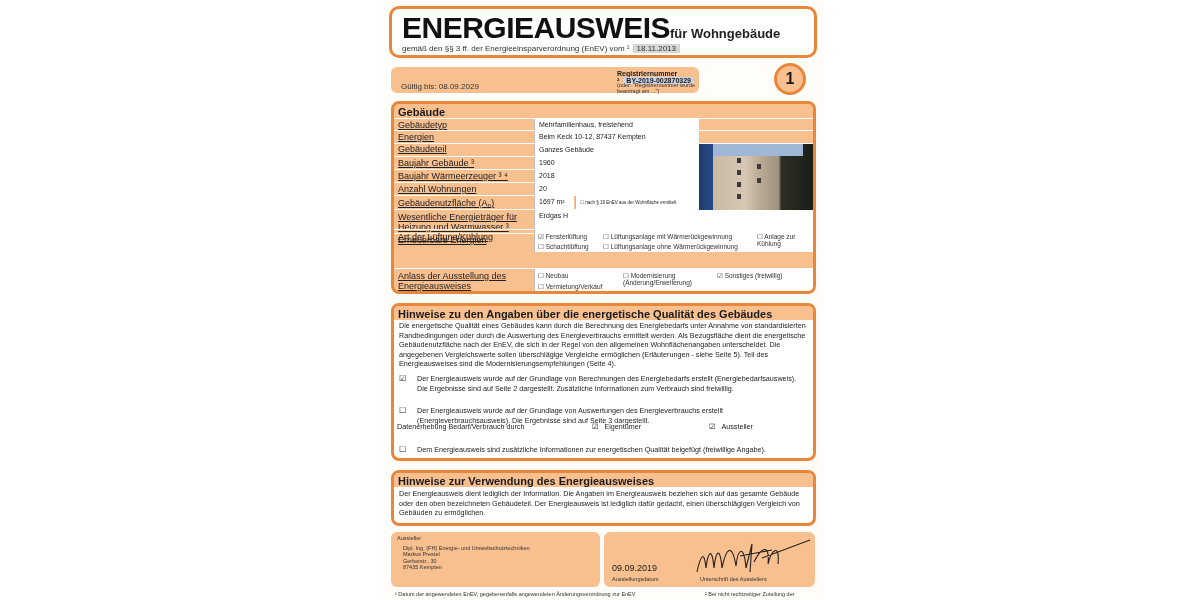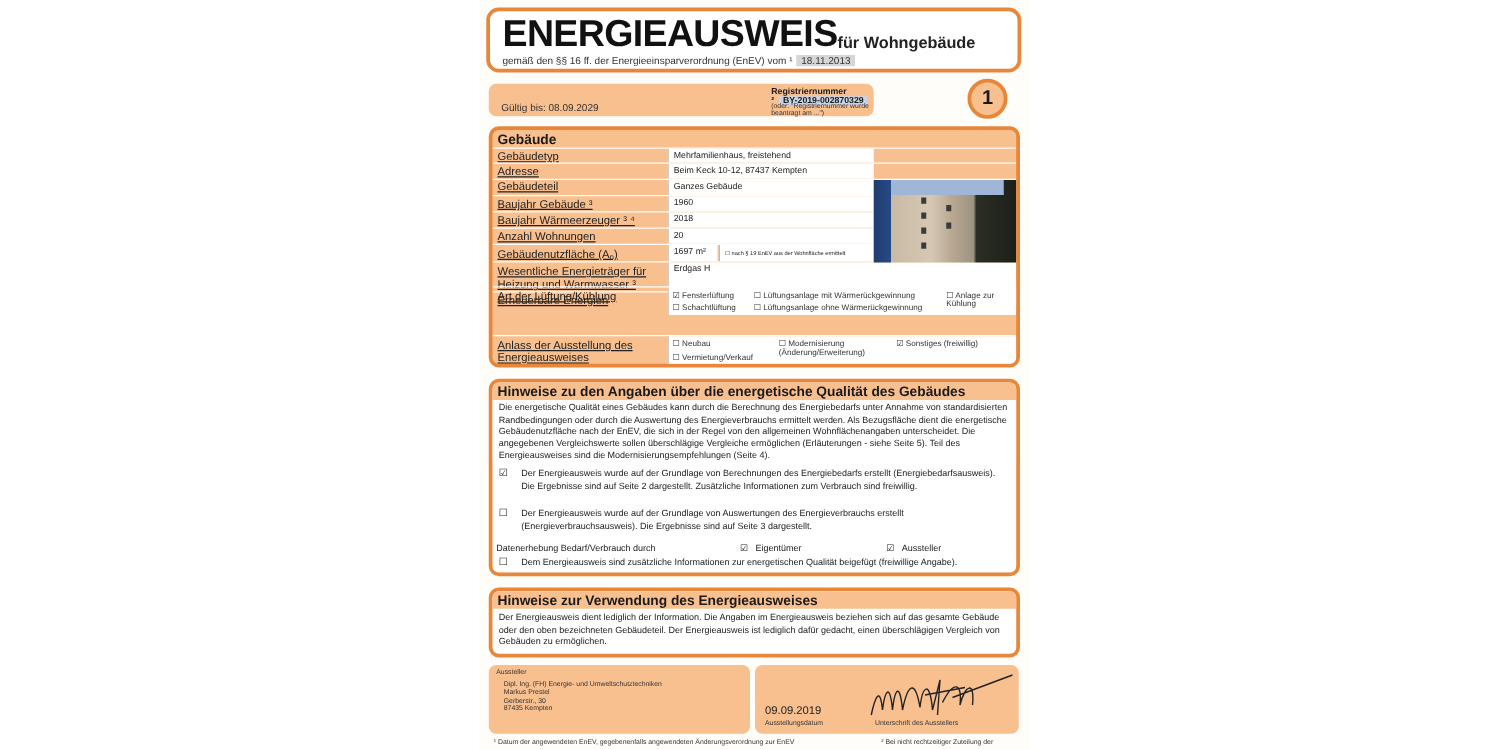--- a/index.html
+++ b/index.html
@@ -56,42 +56,42 @@
 </style>
 </head>
 <body>
 
 <div class="page">
 
   <div class="head-box">
     <div class="title">ENERGIEAUSWEIS</div>
     <div class="subtitle">für Wohngebäude</div>
     <div class="enev-line">
-      <span>gemäß den §§ 16 ff. der Energieeinsparverordnung (EnEV) vom ¹</span><span class="enev-date">18.11.2013</span>
+      <span>gemäß den §§ 3 ff. der Energieeinsparverordnung (EnEV) vom ¹</span><span class="enev-date">18.11.2013</span>
     </div>
   </div>
 
   <div class="reg-box">
     <div class="valid">Gültig bis: 08.09.2029</div>
     <div class="reg-label">
       <span>Registriernummer ²</span><span class="reg-num">BY-2019-002870329</span>
     </div>
     <div class="reg-note">(oder: "Registriernummer wurde beantragt am ...")</div>
   </div>
   <div class="page-circle">1</div>
 
   <div class="sec sec-building">
     <div class="sec-title">Gebäude</div>
 
     <div class="row" style="top:14px;height:12px;">
       <span class="lab" style="top:1px">Gebäudetyp</span>
       <span class="val" style="width:165px">Mehrfamilienhaus, freistehend</span>
     </div>
     <div class="row" style="top:26px;height:13px;">
-      <span class="lab" style="top:1px">Adresse</span>
+      <span class="lab" style="top:1px">Energien</span>
       <span class="val" style="width:165px">Beim Keck 10-12, 87437 Kempten</span>
     </div>
     <div class="row" style="top:39px;height:13px;">
       <span class="lab" style="top:0">Gebäudeteil</span>
       <span class="val" style="width:165px">Ganzes Gebäude</span>
     </div>
     <div class="row" style="top:52px;height:13px;">
       <span class="lab" style="top:1px">Baujahr Gebäude ³</span>
       <span class="val" style="width:165px">1960</span>
     </div>
@@ -162,21 +162,21 @@
     <div class="para" style="background:#fff;padding-top:1px">Die energetische Qualität eines Gebäudes kann durch die Berechnung des Energiebedarfs unter Annahme von standardisierten Randbedingungen oder durch die Auswertung des Energieverbrauchs ermittelt werden. Als Bezugsfläche dient die energetische Gebäudenutzfläche nach der EnEV, die sich in der Regel von den allgemeinen Wohnflächenangaben unterscheidet. Die angegebenen Vergleichswerte sollen überschlägige Vergleiche ermöglichen (Erläuterungen - siehe Seite 5). Teil des Energieausweises sind die Modernisierungsempfehlungen (Seite 4).</div>
 
     <div class="chk-row" style="top:68px;height:29px;width:410px">
       <span class="box">☑</span>
       <span class="txt">Der Energieausweis wurde auf der Grundlage von Berechnungen des Energiebedarfs erstellt (Energiebedarfsausweis). Die Ergebnisse sind auf Seite 2 dargestellt. Zusätzliche Informationen zum Verbrauch sind freiwillig.</span>
     </div>
     <div class="chk-row" style="top:100px;height:20px;width:410px">
       <span class="box">☐</span>
       <span class="txt">Der Energieausweis wurde auf der Grundlage von Auswertungen des Energieverbrauchs erstellt (Energieverbrauchsausweis). Die Ergebnisse sind auf Seite 3 dargestellt.</span>
     </div>
-    <div class="chk-row" style="top:128px;height:10px;width:410px">
+    <div class="chk-row" style="top:116px;height:10px;width:410px">
       <span style="position:absolute;left:-2px">Datenerhebung Bedarf/Verbrauch durch</span>
       <span style="position:absolute;left:193px"><span>☑</span>&nbsp;&nbsp;&nbsp;<span>Eigentümer</span></span>
       <span style="position:absolute;left:310px"><span>☑</span>&nbsp;&nbsp;&nbsp;<span>Aussteller</span></span>
     </div>
     <div class="chk-row" style="top:139px;height:10px;width:410px">
       <span class="box">☐</span>
       <span class="txt">Dem Energieausweis sind zusätzliche Informationen zur energetischen Qualität beigefügt (freiwillige Angabe).</span>
     </div>
   </div>
 

